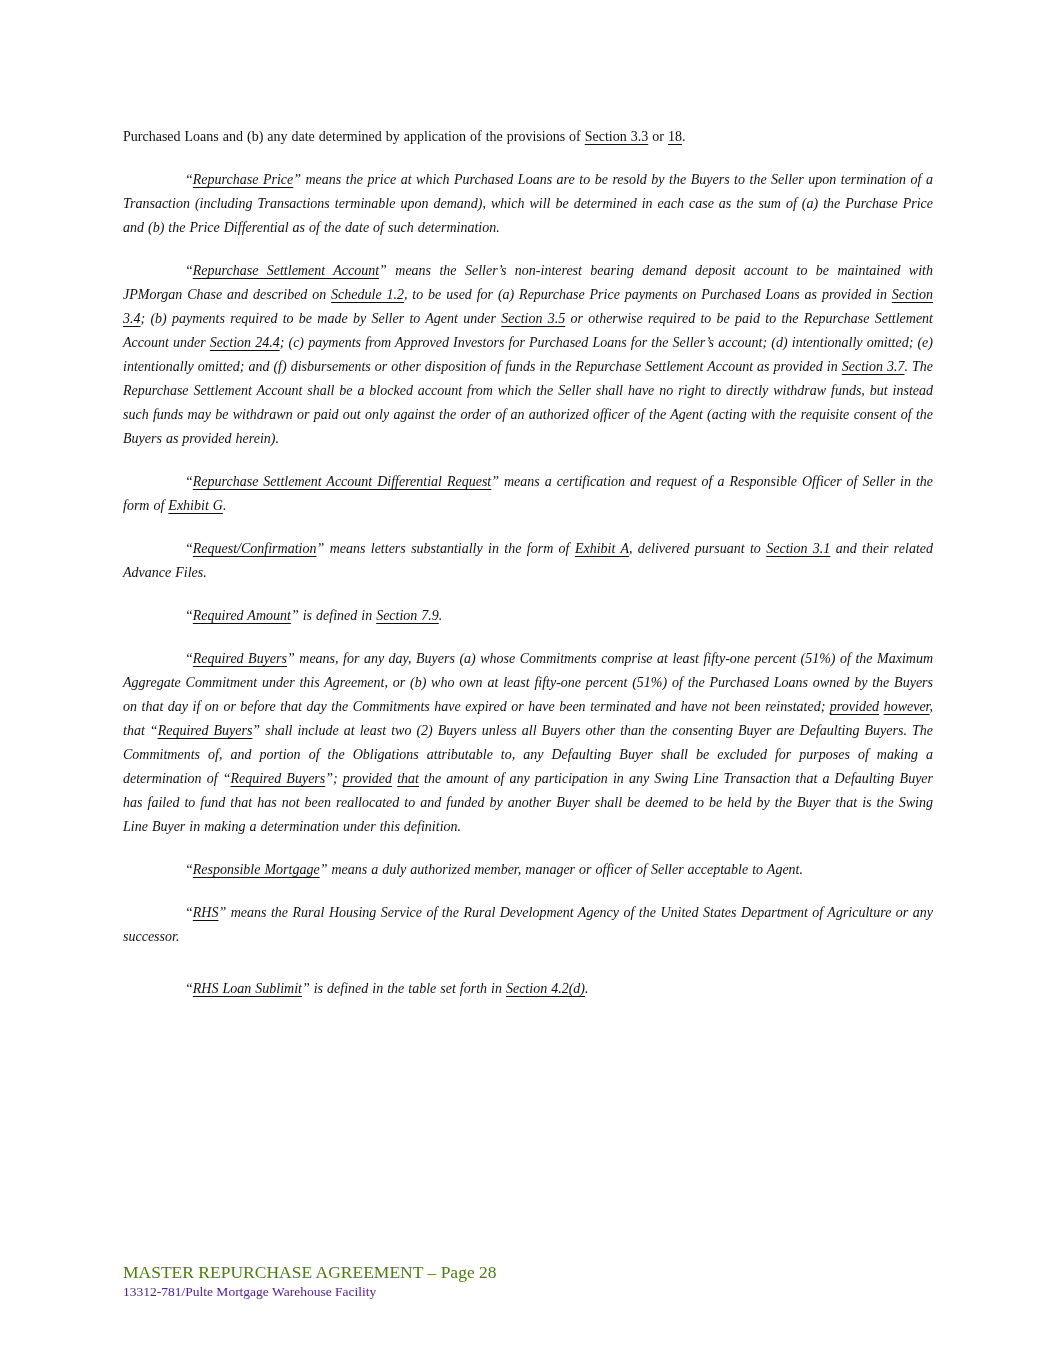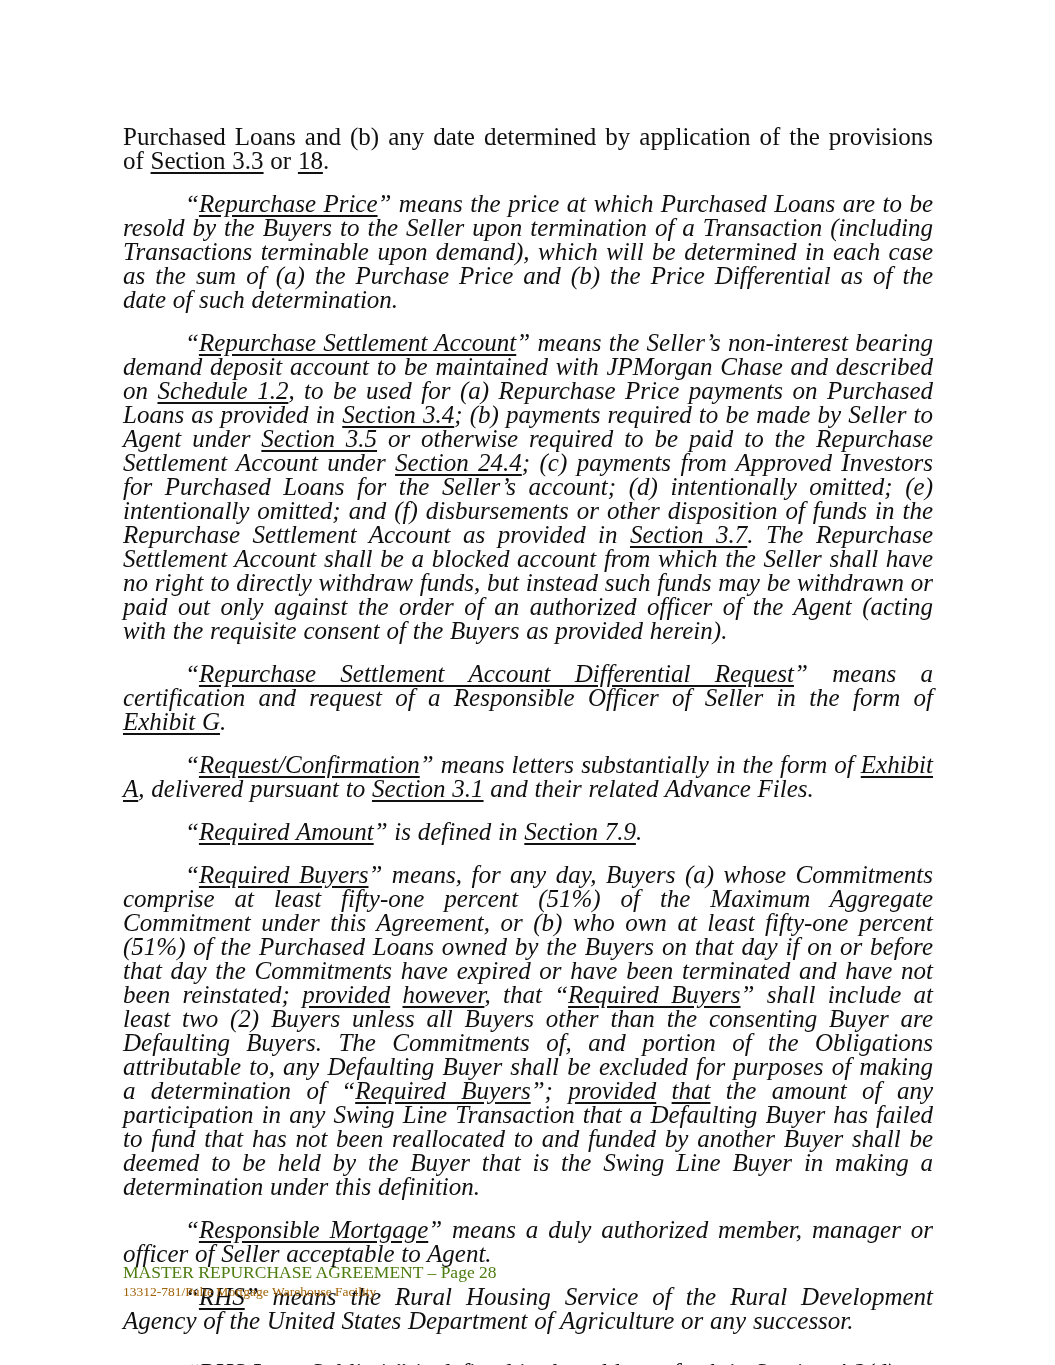--- a/index.html
+++ b/index.html
@@ -17,21 +17,21 @@
     color: #101010;
   }
   .doc-body {
     position: absolute;
     left: 123px;
     top: 125px;
     width: 810px;
   }
   .doc-body p {
     margin: 0 0 19px 0;
-    font-size: 25px;
+    font-size: 14px;
     line-height: 24px;
     text-align: justify;
     word-spacing: 0.5px;
   }
   .doc-body p.indent {
     text-indent: 62px;
     font-style: italic;
   }
   .doc-body p:last-child {
     margin-bottom: 0;
@@ -48,21 +48,21 @@
     width: 810px;
   }
   .footer .f1 {
     font-size: 17.5px;
     line-height: 22px;
     color: #4d7c0f;
   }
   .footer .f2 {
     font-size: 13.5px;
     line-height: 17px;
-    color: #a16207;
+    color: #4c1d95;
   }
 </style>
 </head>
 <body>
 
 <div class="page">
   <main class="doc-body" id="doc-body">
       <p class=""><span>Purchased Loans and (b) any date determined by application of the provisions of </span><span class="u">Section 3.3</span><span> or </span><span class="u">18</span><span>.</span></p>
       <p class="indent"><span>“</span><span class="u">Repurchase Price</span><span>” means the price at which Purchased Loans are to be resold by the Buyers to the Seller upon termination of a Transaction (including Transactions terminable upon demand), which will be determined in each case as the sum of (a) the Purchase Price and (b) the Price Differential as of the date of such determination.</span></p>
       <p class="indent"><span>“</span><span class="u">Repurchase Settlement Account</span><span>” means the Seller’s non-interest bearing demand deposit account to be maintained with JPMorgan Chase and described on </span><span class="u">Schedule 1.2</span><span>, to be used for (a) Repurchase Price payments on Purchased Loans as provided in </span><span class="u">Section 3.4</span><span>; (b) payments required to be made by Seller to Agent under </span><span class="u">Section 3.5</span><span> or otherwise required to be paid to the Repurchase Settlement Account under </span><span class="u">Section 24.4</span><span>; (c) payments from Approved Investors for Purchased Loans for the Seller’s account; (d) intentionally omitted; (e) intentionally omitted; and (f) disbursements or other disposition of funds in the Repurchase Settlement Account as provided in </span><span class="u">Section 3.7</span><span>.  The Repurchase Settlement Account shall be a blocked account from which the Seller shall have no right to directly withdraw funds, but instead such funds may be withdrawn or paid out only against the order of an authorized officer of the Agent (acting with the requisite consent of the Buyers as provided herein).</span></p>

